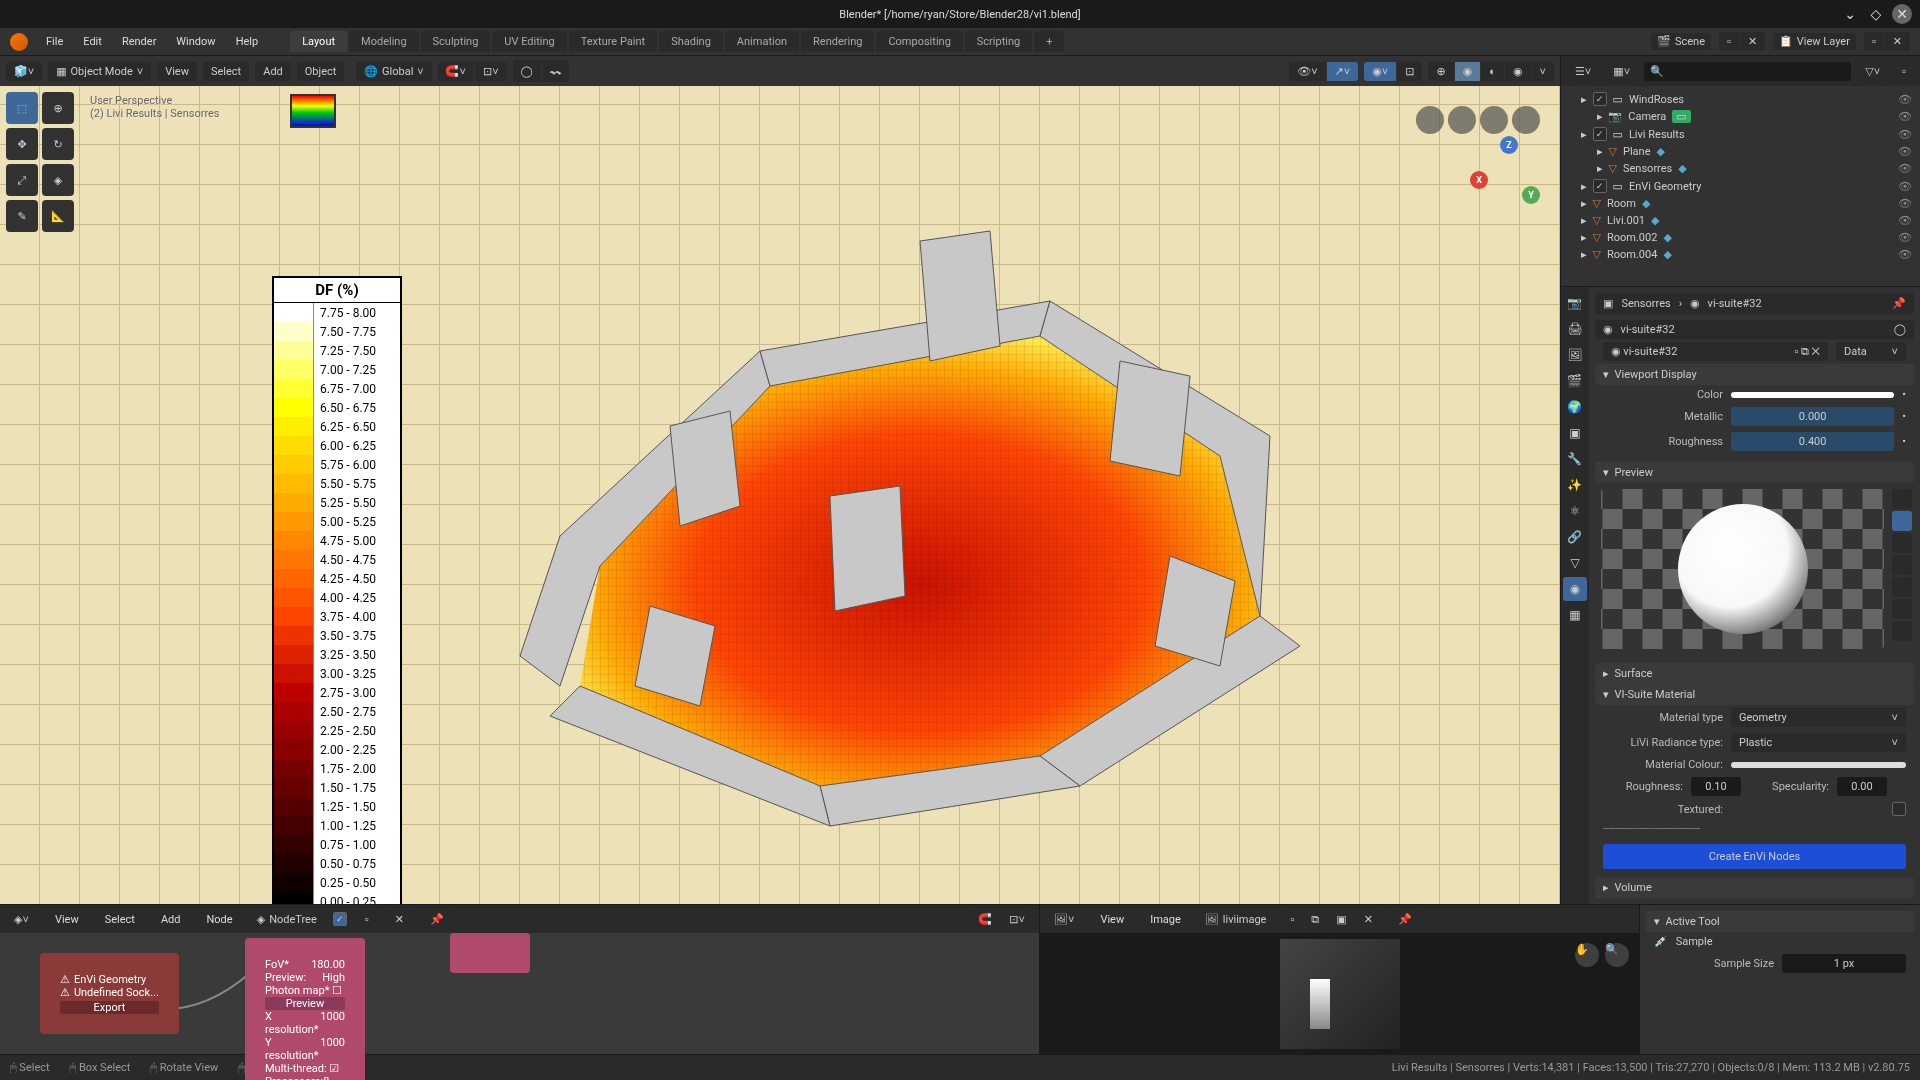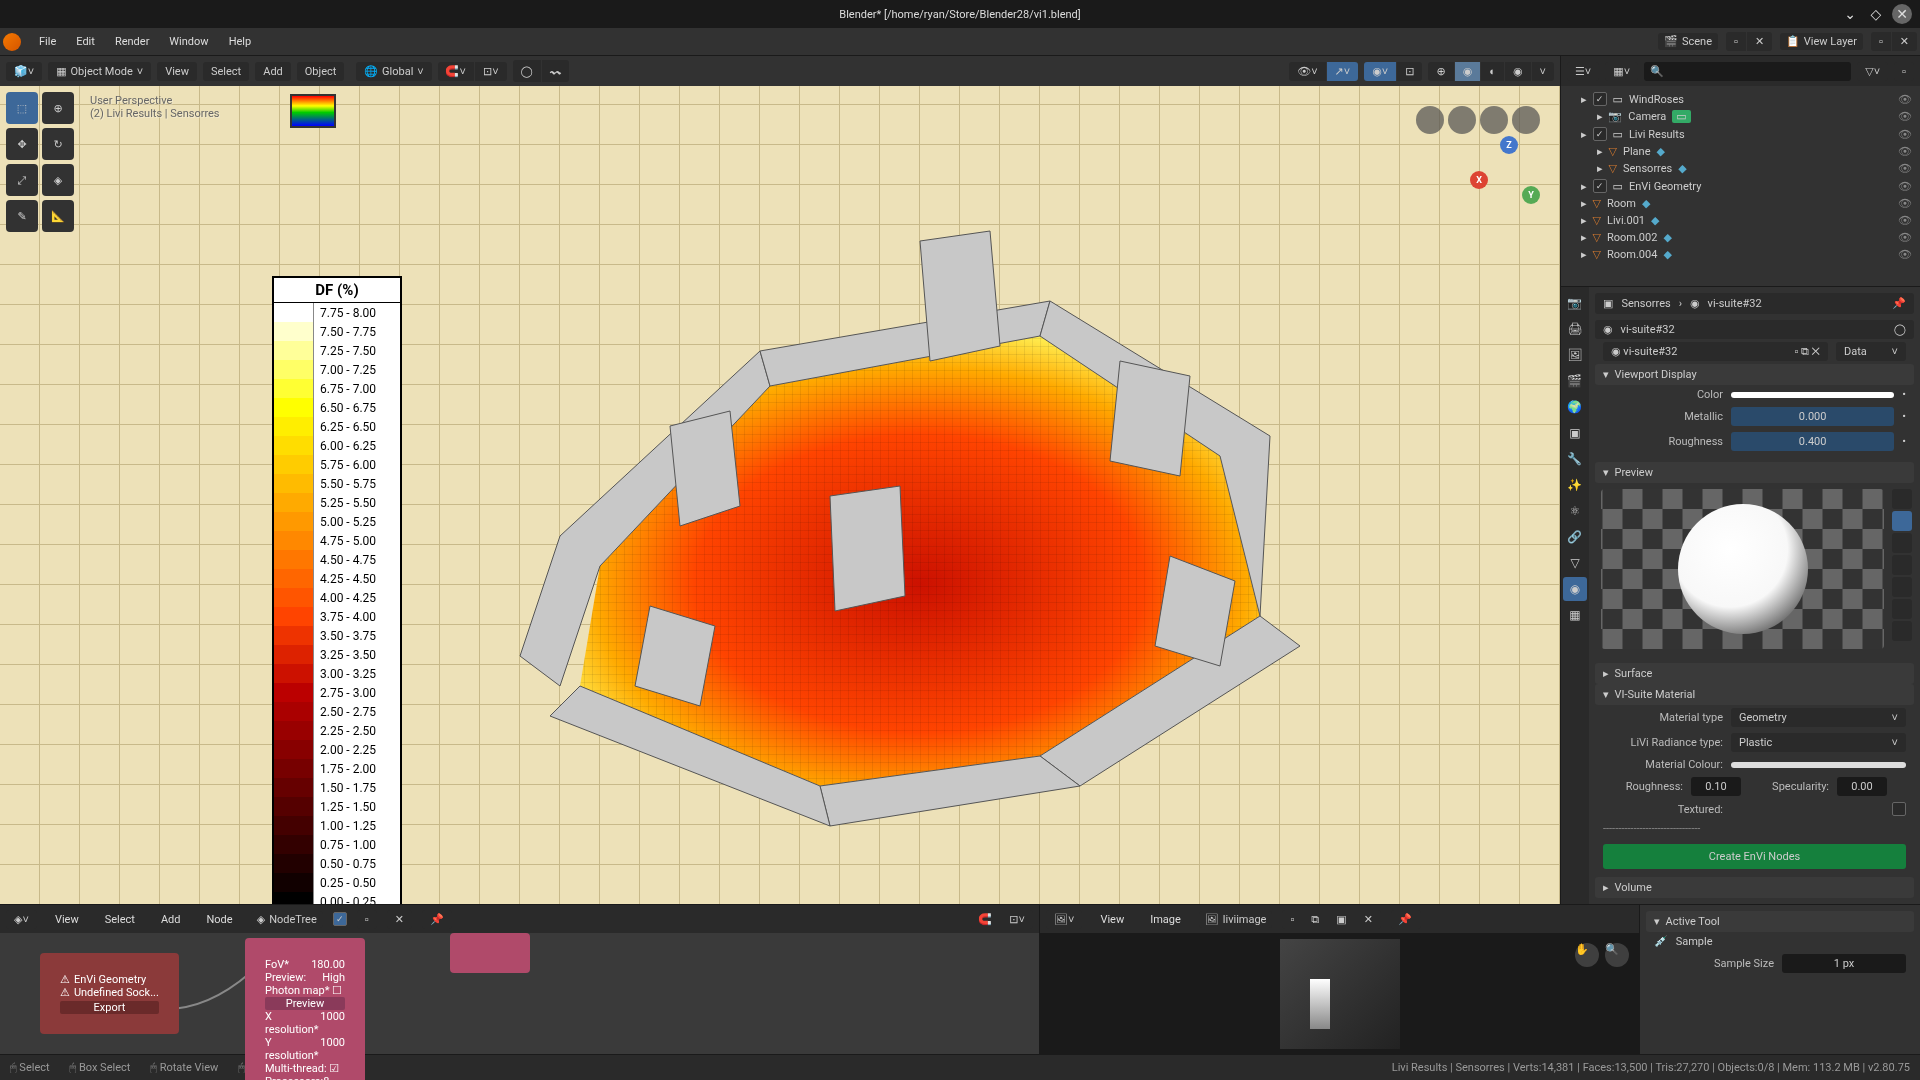--- a/index.html
+++ b/index.html
@@ -1,21 +1,21 @@
 <!DOCTYPE html>
 <html><head>
 <meta charset="utf-8">
 <style>
 *{margin:0;padding:0;box-sizing:border-box;font-family:-apple-system,BlinkMacSystemFont,"Segoe UI",Roboto,sans-serif;font-size:11px;user-select:none}
 body{background:#232323;color:#ccc;width:1920px;height:1080px;overflow:hidden;position:relative}
 .titlebar{height:28px;background:#1a1a1a;display:flex;align-items:center;justify-content:center;position:relative;color:#ddd;font-size:13px}
 .titlebar-controls{position:absolute;right:8px;display:flex;gap:6px}
 .tbc{width:20px;height:20px;border-radius:50%;display:flex;align-items:center;justify-content:center;font-size:14px;cursor:pointer}
 .tbc.close{background:#666}
-.topmenu{height:28px;background:#323232;display:flex;align-items:center;padding:0 3px;gap:4px;border-bottom:1px solid #1a1a1a}
+.topmenu{height:28px;background:#323232;display:flex;align-items:center;padding:0 10px;gap:4px;border-bottom:1px solid #1a1a1a}
 .blender-logo{width:18px;height:18px;background:linear-gradient(135deg,#f57900,#d45500);border-radius:50%;margin-right:6px}
 .menuitem{padding:4px 8px;color:#ddd;cursor:pointer;border-radius:3px}
 .workspace-tabs{display:flex;margin-left:20px;gap:2px}
 .ws-tab{padding:4px 12px;background:#2a2a2a;color:#aaa;border-radius:3px 3px 0 0;cursor:pointer}
 .ws-tab.active{background:#3d3d3d;color:#fff}
 .topmenu-right{margin-left:auto;display:flex;align-items:center;gap:8px}
 .scene-box{display:flex;align-items:center;gap:4px;background:#2a2a2a;padding:2px 6px;border-radius:3px}
 .main-layout{display:flex;height:848px}
 .viewport-area{flex:1;position:relative;background:#f0e6c8;display:flex;flex-direction:column}
 .vp-header{height:30px;background:#323232;display:flex;align-items:center;padding:0 6px;gap:6px}
@@ -66,21 +66,21 @@
 .prop-label{width:120px;text-align:right;color:#bbb}
 .prop-val{flex:1;background:#1a1a1a;padding:3px 8px;border-radius:3px;text-align:center}
 .prop-val.blue{background:#2a4a6a}
 .prop-val.dd{background:#2a2a2a;text-align:center;display:flex;justify-content:space-between}
 .preview-box{height:160px;margin:6px;position:relative;background:
   repeating-conic-gradient(#333 0% 25%,#666 0% 50%) 50%/40px 40px;border-radius:4px;display:flex;align-items:center;justify-content:center}
 .preview-sphere{width:130px;height:130px;border-radius:50%;background:radial-gradient(circle at 40% 35%,#fff,#f8f8f8 50%,#333 90%)}
 .pv-btn{width:20px;height:20px;background:#2a2a2a;border-radius:3px}
 .pv-btn.active{background:#3d6899}
 .breadcrumb{background:#2a2a2a;padding:4px 8px;border-radius:3px;margin-bottom:6px;display:flex;gap:8px;align-items:center}
-.big-btn{background:#15803d;padding:6px;text-align:center;border-radius:3px;margin:6px 8px;cursor:pointer}
+.big-btn{background:#1d4ed8;padding:6px;text-align:center;border-radius:3px;margin:6px 8px;cursor:pointer}
 .bottom-area{height:150px;display:flex;background:#232323;border-top:1px solid #1a1a1a}
 .node-editor{flex:1;background:#393939;position:relative;border-right:1px solid #1a1a1a}
 .ne-hdr{height:28px;background:#2a2a2a;display:flex;align-items:center;padding:0 6px;gap:10px}
 .node-canvas{position:absolute;top:28px;left:0;right:0;bottom:0;background:#3a3a3a}
 .node-box{position:absolute;background:#8b3a3a;border-radius:4px;padding:20px;font-size:9px;color:#fff;min-width:80px}
 .node-box.pink{background:#b04a6a}
 .img-editor{width:600px;background:#2a2a2a;position:relative;border-right:1px solid #1a1a1a}
 .ie-hdr{height:28px;background:#2a2a2a;display:flex;align-items:center;padding:0 6px;gap:10px}
 .ie-canvas{position:absolute;top:28px;left:0;right:0;bottom:0;background:#1a1a1a;display:flex;align-items:center;justify-content:center}
 .render-img{width:120px;height:110px;background:linear-gradient(135deg,#444,#222);position:relative}
@@ -101,20 +101,33 @@
   </div>
 </div>
 
 <div class="topmenu">
   <div class="blender-logo"></div>
   <div class="menuitem">File</div>
   <div class="menuitem">Edit</div>
   <div class="menuitem">Render</div>
   <div class="menuitem">Window</div>
   <div class="menuitem">Help</div>
+  <div class="workspace-tabs">
+    <div class="ws-tab active">Layout</div>
+    <div class="ws-tab">Modeling</div>
+    <div class="ws-tab">Sculpting</div>
+    <div class="ws-tab">UV Editing</div>
+    <div class="ws-tab">Texture Paint</div>
+    <div class="ws-tab">Shading</div>
+    <div class="ws-tab">Animation</div>
+    <div class="ws-tab">Rendering</div>
+    <div class="ws-tab">Compositing</div>
+    <div class="ws-tab">Scripting</div>
+    <div class="ws-tab">+</div>
+  </div>
   <div class="topmenu-right">
     <div class="scene-box">
       <span>🎬</span>
       <span>Scene</span>
     </div>
     <div class="hdr-group">
       <div class="hdr-btn">▫</div>
       <div class="hdr-btn">✕</div>
     </div>
     <div class="scene-box">

